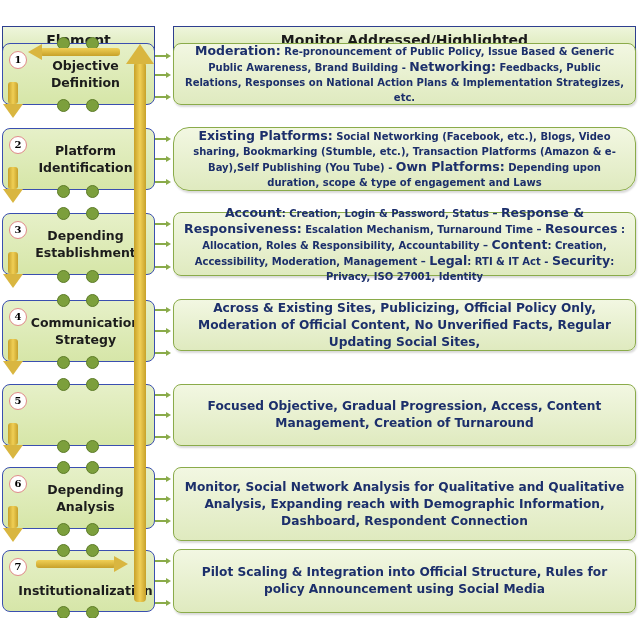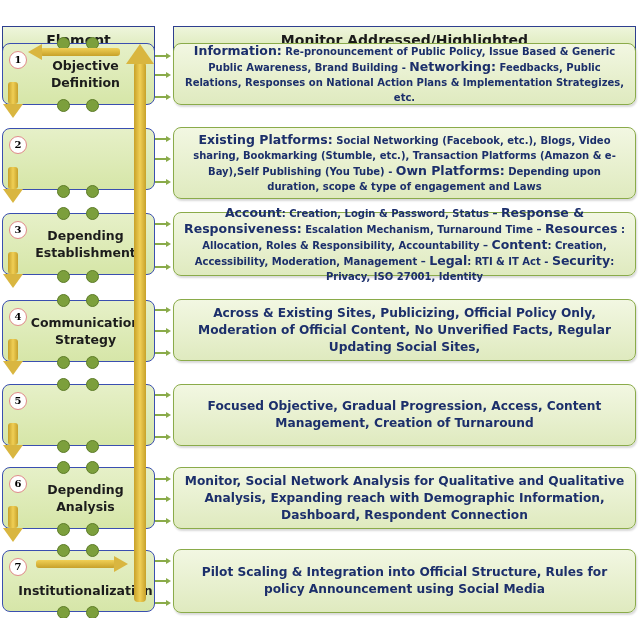--- a/index.html
+++ b/index.html
@@ -25,20 +25,21 @@
 
 <div class="hdr" style="left:2px;width:153px;">Element</div>
 <div class="hdr" style="left:173px;width:463px;">Monitor Addressed/Highlighted</div>
 
 <div class="lbox" style="top:43px;">
     <div class="num">1</div>
     <div class="title">Objective Definition</div>
   </div>
 <div class="lbox" style="top:128px;">
     <div class="num">2</div>
+    <div class="title">Platform Identification</div>
   </div>
 <div class="lbox" style="top:213px;">
     <div class="num">3</div>
     <div class="title">Depending Establishment</div>
   </div>
 <div class="lbox" style="top:300px;">
     <div class="num">4</div>
     <div class="title">Communication Strategy</div>
   </div>
 <div class="lbox" style="top:384px;">
@@ -143,32 +144,32 @@
     <div class="arrowhead" style="left:166px;top:518px"></div>
   <div class="conn" style="left:155px;top:560px;width:13px"></div>
     <div class="arrowhead" style="left:166px;top:558px"></div>
   <div class="conn" style="left:155px;top:580px;width:13px"></div>
     <div class="arrowhead" style="left:166px;top:578px"></div>
   <div class="conn" style="left:155px;top:602px;width:13px"></div>
     <div class="arrowhead" style="left:166px;top:600px"></div>
 </div>
 
 <div class="rbox" style="top:43px;height:62px;">
-  <div><span class="k">Information:</span><span> Re-pronouncement of Public Policy, Issue Based &amp; Generic Public Awareness, Brand Building - </span><span class="k">Networking:</span><span> Feedbacks, Public Relations, Responses on National Action Plans &amp; Implementation Strategizes, etc.</span></div>
+  <div><span class="k">Moderation:</span><span> Re-pronouncement of Public Policy, Issue Based &amp; Generic Public Awareness, Brand Building - </span><span class="k">Networking:</span><span> Feedbacks, Public Relations, Responses on National Action Plans &amp; Implementation Strategizes, etc.</span></div>
 </div>
-<div class="rbox" style="top:127px;height:72px;">
+<div class="rbox" style="top:127px;height:64px;border-radius:16px;">
   <div><span class="k">Existing Platforms:</span><span> Social Networking (Facebook, etc.), Blogs, Video sharing, Bookmarking (Stumble, etc.), Transaction Platforms (Amazon &amp; e-Bay),Self Publishing (You Tube) - </span><span class="k">Own Platforms:</span><span> Depending upon duration, scope &amp; type of engagement and  Laws</span></div>
 </div>
 <div class="rbox" style="top:212px;height:64px;">
   <div><span class="k">Account</span><span>: Creation, Login &amp; Password, Status – </span><span class="k">Response &amp; Responsiveness:</span><span> Escalation Mechanism, Turnaround Time – </span><span class="k">Resources</span><span> : Allocation, Roles &amp; Responsibility, Accountability – </span><span class="k">Content</span><span>: Creation, Accessibility, Moderation, Management – </span><span class="k">Legal</span><span>: RTI &amp; IT Act - </span><span class="k">Security</span><span>: Privacy, ISO 27001, Identity</span></div>
 </div>
-<div class="rbox big" style="top:299px;height:62px;">
+<div class="rbox big" style="top:299px;height:52px;">
     <span>Across &amp; Existing Sites, Publicizing, Official Policy Only, Moderation of Official Content, No Unverified Facts, Regular Updating Social Sites,</span>
   </div>
 <div class="rbox big" style="top:384px;height:62px;">
     <span>Focused Objective, Gradual Progression, Access, Content Management, Creation of Turnaround</span>
   </div>
-<div class="rbox big" style="top:467px;height:62px;text-align:center;">
+<div class="rbox big" style="top:467px;height:74px;text-align:center;">
     <span>Monitor, Social Network Analysis for Qualitative and Qualitative Analysis, Expanding reach with Demographic Information, Dashboard, Respondent Connection</span>
   </div>
 <div class="rbox big" style="top:549px;height:64px;">
     <span>Pilot Scaling &amp; Integration into Official Structure, Rules for policy Announcement using Social Media</span>
   </div>
 
 </body></html>

